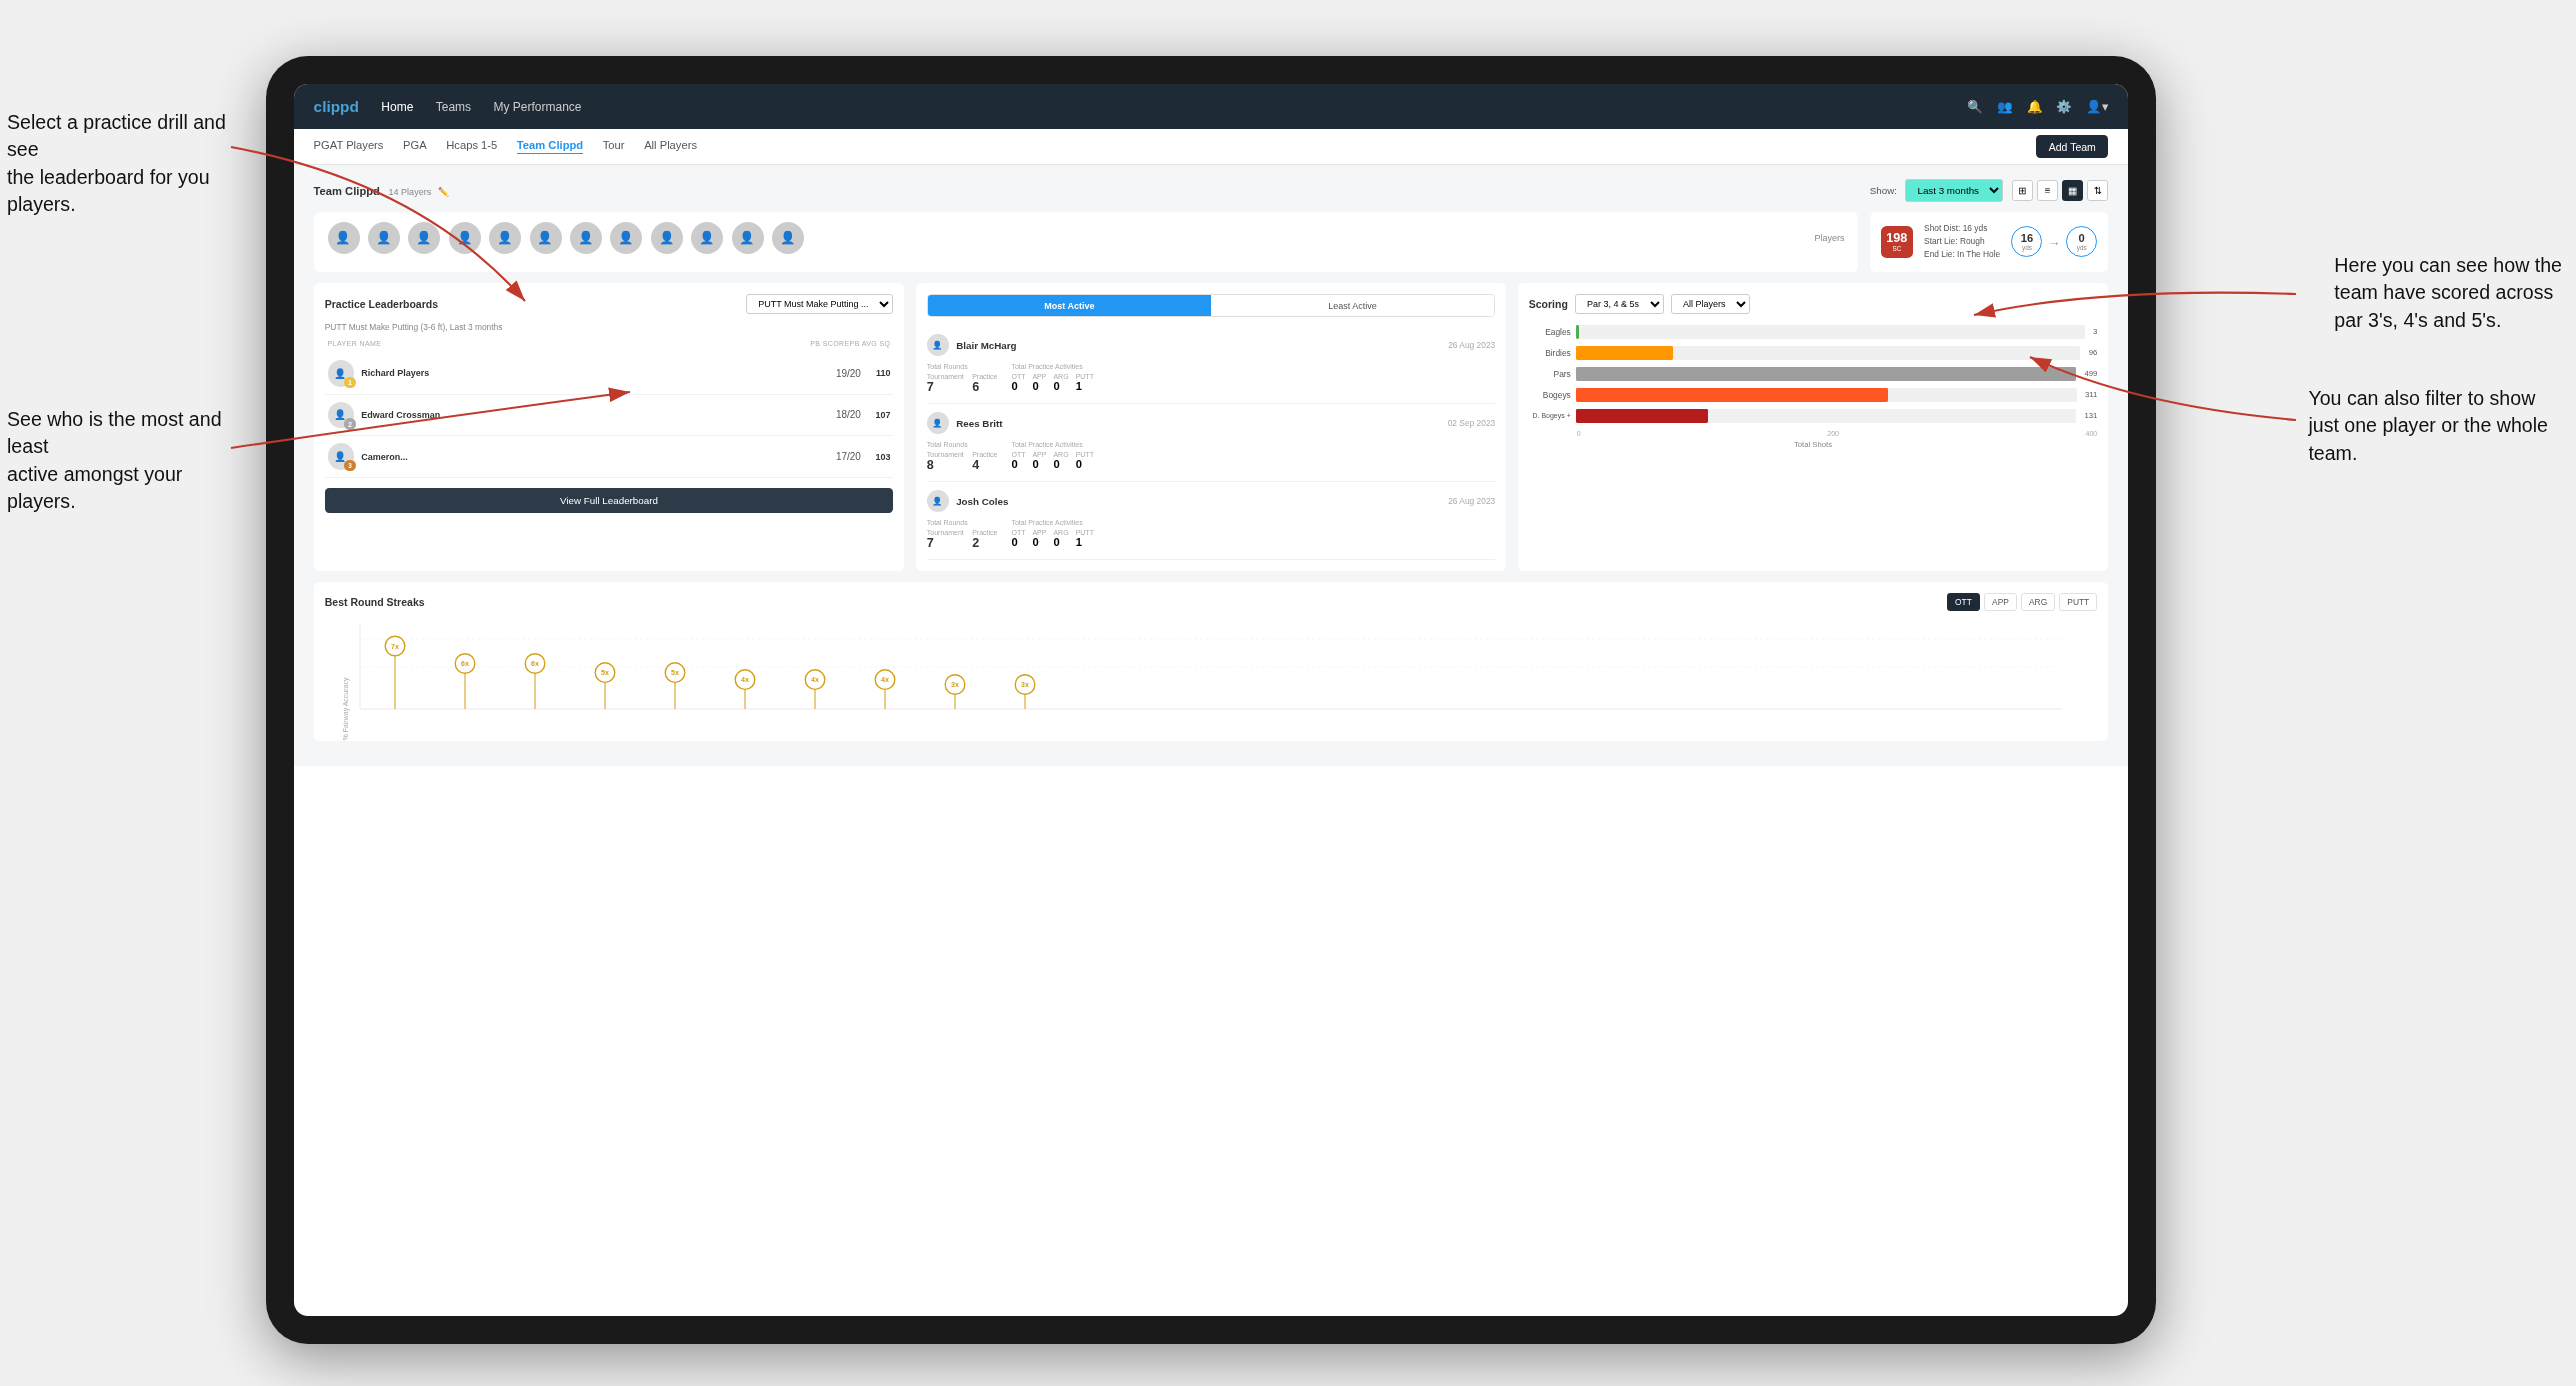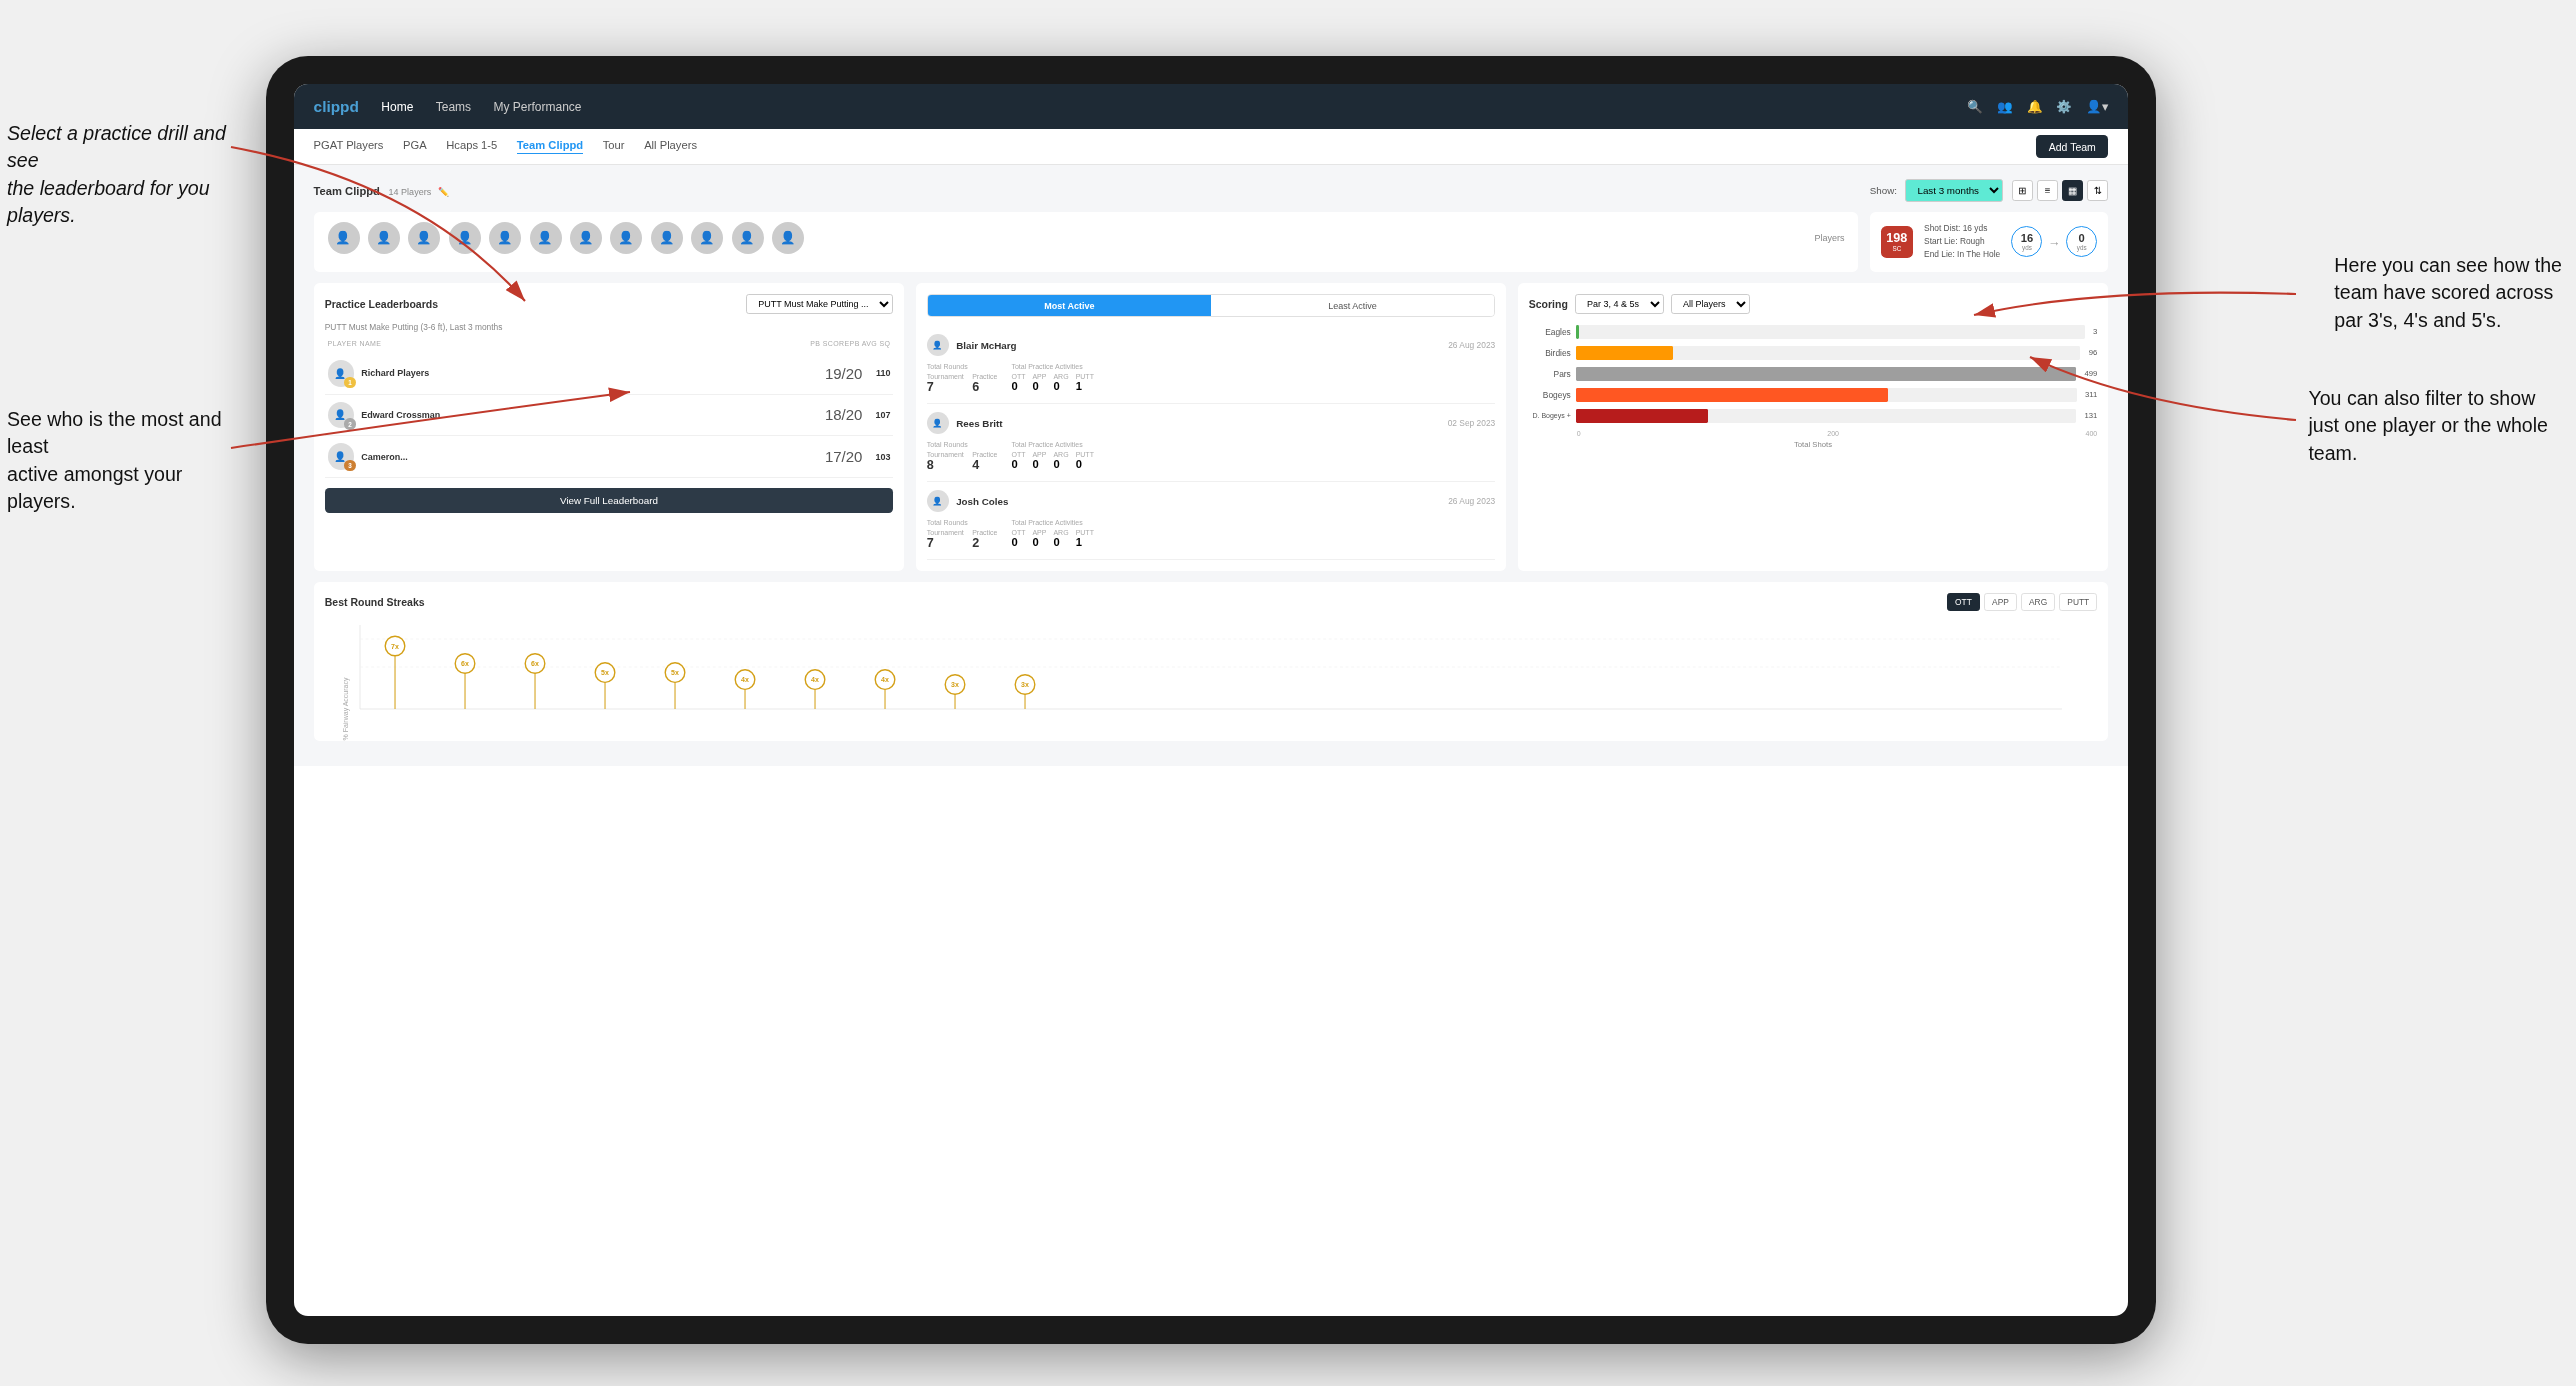--- a/index.html
+++ b/index.html
@@ -349,21 +349,21 @@
     .medal-silver { background: #aaa; }
     .medal-bronze { background: #cd7f32; }
 
     .lb-name {
       flex: 1;
       font-size: 9px;
       font-weight: 600;
       color: #333;
     }
 
-    .lb-score { font-size: 15px; color: #555; min-width: 28px; text-align: left; }
+    .lb-score { font-size: 10px; color: #555; min-width: 28px; text-align: center; }
     .lb-avg { font-size: 9px; font-weight: 600; color: #333; min-width: 21px; text-align: right; }
 
     .view-full-btn {
       width: 100%;
       background: #2d3a47;
       color: #fff;
       border: none;
       padding: 7px;
       border-radius: 4.2px;
       font-size: 9.8px;
@@ -958,21 +958,21 @@
             <circle cx="1000" cy="95" r="14" fill="white" stroke="#d4a017" stroke-width="2"></circle>
             <text x="1000" y="99" text-anchor="middle" font-size="10" fill="#d4a017" font-weight="600">3x</text>
           </svg>
         </div>
       </div>
 
     </div>
   </div>
 </div>
 
-<div class="annotation" style="left:7px;top:120px;max-width:224px;font-style:italic;">
+<div class="annotation" style="left:7px;top:109px;max-width:224px;">
   Select a practice drill and see<br>the leaderboard for you players.
 </div>
 
 <div class="annotation" style="left:7px;top:406px;max-width:224px;">
   See who is the most and least<br>active amongst your players.
 </div>
 
 <div class="annotation" style="right:14px;top:252px;max-width:252px;">
   Here you can see how the<br>team have scored across<br>par 3's, 4's and 5's.
 </div>

